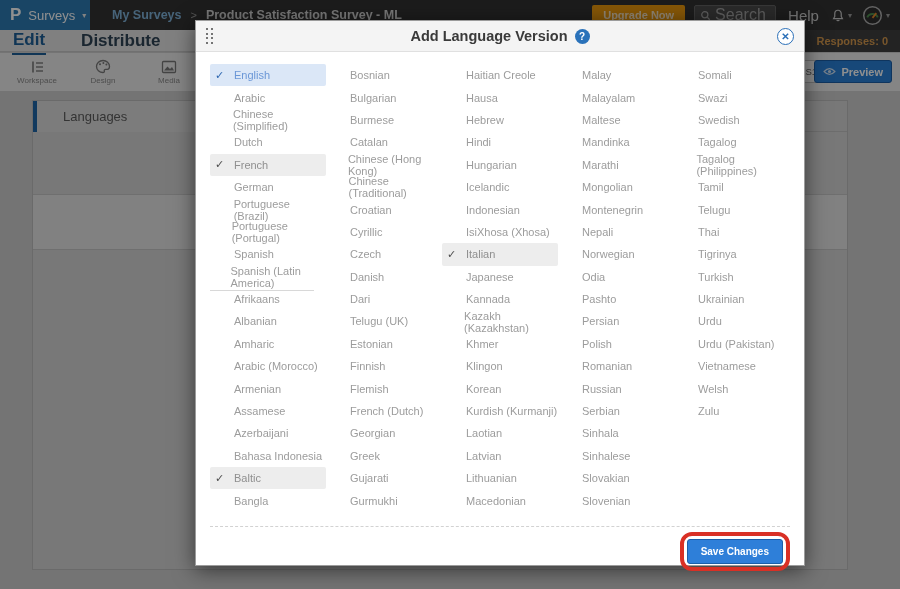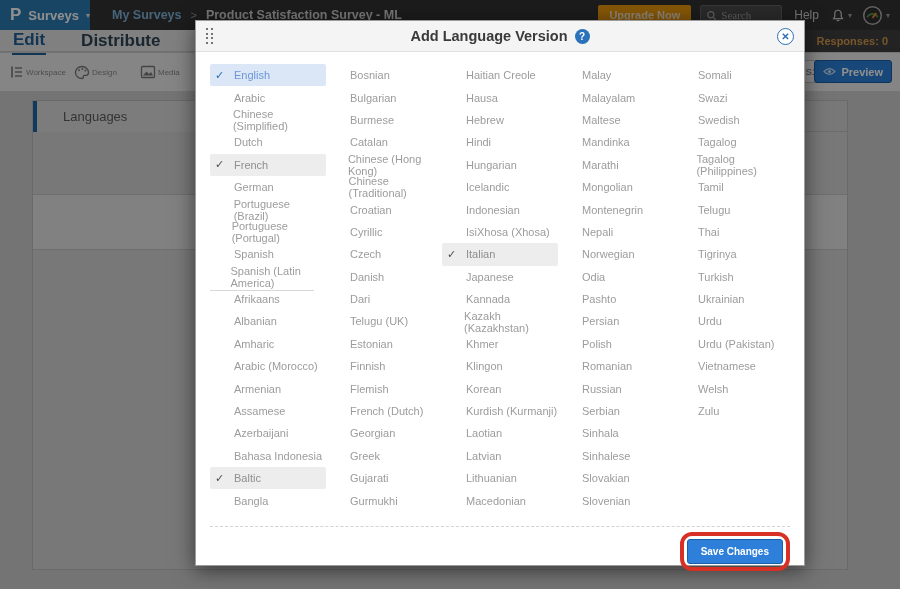--- a/index.html
+++ b/index.html
@@ -9,54 +9,54 @@
     position:relative; overflow:hidden; background:#cfcfcf;
   }
   svg { display:block; }
 
   
   .navbar { position:absolute; left:0; top:0; width:900px; height:30px;
     background:#333333; display:flex; align-items:center; z-index:10; }
   .logo-box { width:90px; height:30px; background:#2e7cb5; display:flex;
     align-items:center; padding-left:10px; gap:7px; }
   .logo-p { color:#fff; font-size:17px; font-weight:bold; }
-  .logo-product { color:#fff; font-size:13px; font-weight:bold; }
+  .logo-product { color:#fff; font-size:13px; font-weight:normal; }
   .caret { color:#e8e8e8; font-size:8px; }
   .breadcrumb { display:flex; align-items:center; margin-left:22px; gap:9px; }
   .bc-parent { color:#7fb2d9; font-size:12.5px; font-weight:bold; }
   .bc-sep { color:#9a9a9a; font-size:11px; }
   .bc-current { color:#d6d6d6; font-size:12.5px; font-weight:bold; }
   .nav-spacer { flex:1; }
   .upgrade-btn { background:#ef9c0e; color:#ffeccb; font-size:11px; font-weight:bold;
     padding:4px 11px; border-radius:2px; margin-right:9px; }
   .search-box { width:82px; height:20px; background:#4b4b4b; border:1px solid #646464;
     border-radius:2px; display:flex; align-items:center; padding:0 5px; gap:4px; margin-right:12px; }
   .search-box input { background:transparent; border:none; outline:none; width:55px;
-    color:#c5c5c5; font-size:11px; font-family:Liberation Serif, serif; }
+    color:#c5c5c5; font-size:16px; font-family:Liberation Sans, sans-serif; }
   .search-box input::placeholder { color:#a8a8a8; }
-  .help-link { color:#cfcfcf; font-size:12px; margin-right:12px; }
+  .help-link { color:#cfcfcf; font-size:15px; margin-right:12px; }
   .bell-wrap, .avatar-wrap { display:flex; align-items:center; gap:3px; margin-right:10px; }
   .caret-dim { color:#9a9a9a; font-size:8px; }
 
   
   .subnav { position:absolute; left:0; top:30px; width:900px; height:22px;
     background:#e4e4e4; border-bottom:1px solid #c8c8c8; display:flex;
     align-items:center; padding-left:12px; gap:34px; z-index:9; }
   .subtab { font-size:17px; font-weight:bold; color:#2f4456; padding:3px 1px; }
   .subtab.active { color:#1d5f98; border-bottom:2px solid #1d5f98; }
   .subnav-dark { position:absolute; left:690px; top:30px; width:210px; height:22px;
     background:#3f3f3f; display:flex; align-items:center; justify-content:flex-end;
     padding-right:12px; z-index:9; }
   .responses { color:#d79a4e; font-size:11px; font-weight:bold; }
 
   
   .toolbar { position:absolute; left:0; top:53px; width:900px; height:39px;
     background:#ededed; border-bottom:1px solid #cfcfcf; display:flex;
     align-items:center; z-index:8; }
-  .tool-item { width:58px; display:flex; flex-direction:row; align-items:center;
+  .tool-item { width:58px; display:flex; flex-direction:column; align-items:center;
     gap:2px; margin-left:8px; }
   .tool-label { font-size:8px; color:#8a8a8a; }
   .id-box { position:absolute; right:71px; top:7px; width:74px; height:23px;
     background:#fafafa; border:1px solid #c2c2c2; border-radius:3px; display:flex;
     align-items:center; justify-content:space-between; padding:0 5px; }
   .id-text { font-size:9.5px; color:#5f5f5f; }
   .preview-btn { position:absolute; right:8px; top:7px; height:23px; background:#2a80d8;
     border:1px solid #1b5fa8; border-radius:3px; color:#fff; font-size:11px;
     font-weight:bold; display:flex; align-items:center; gap:5px; padding:0 8px; }
 

